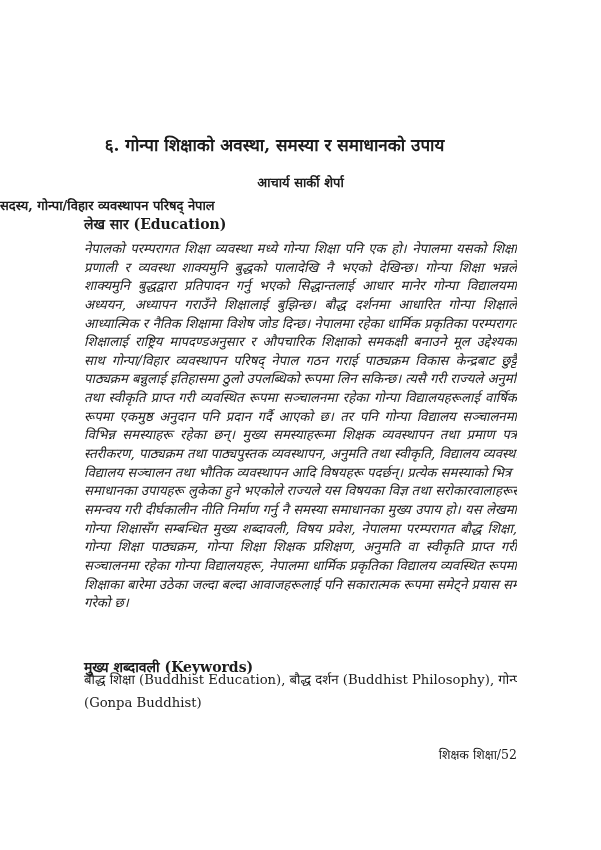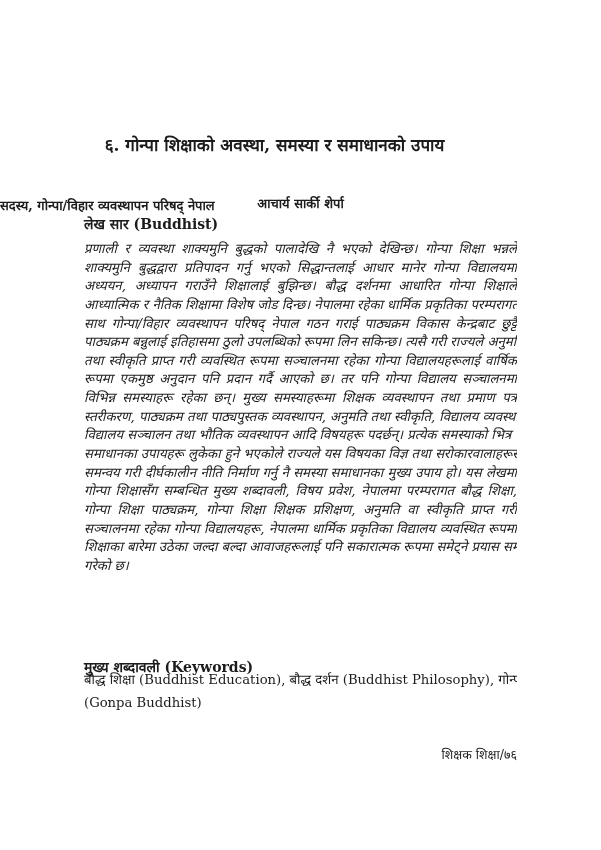--- a/index.html
+++ b/index.html
@@ -29,21 +29,20 @@
   }
   .author {
     position: absolute;
     top: 173px;
     left: 0;
     width: 601px;
     text-align: center;
     font-size: 13px;
     font-weight: bold;
     white-space: nowrap;
-    margin-top: 21px;
   }
   .affiliation {
     position: absolute;
     top: 196px;
     left: 0;
     width: 601px;
     text-align: left;
     font-size: 13px;
     font-weight: bold;
     white-space: nowrap;
@@ -110,27 +109,29 @@
 <body>
 
 <div class="page">
 
   <h1 class="title">६. गोन्पा शिक्षाको अवस्था, समस्या र समाधानको उपाय</h1>
 
   <div class="author">आचार्य सार्की शेर्पा</div>
 
   <div class="affiliation">सदस्य, गोन्पा/विहार व्यवस्थापन परिषद् नेपाल</div>
 
-  <h2 class="section-heading abstract-heading">लेख सार (Buddhist)</h2>
+  <h2 class="section-heading abstract-heading">लेख सार (Education)</h2>
 
   <div class="abstract-body">
+      <div class="abs-line">नेपालको परम्परागत शिक्षा व्यवस्था मध्ये गोन्पा शिक्षा पनि एक हो। नेपालमा यसको शिक्षा</div>
       <div class="abs-line">प्रणाली र व्यवस्था शाक्यमुनि बुद्धको पालादेखि नै भएको देखिन्छ। गोन्पा शिक्षा भन्नले</div>
       <div class="abs-line">शाक्यमुनि बुद्धद्वारा प्रतिपादन गर्नु भएको सिद्धान्तलाई आधार मानेर गोन्पा विद्यालयमा</div>
       <div class="abs-line">अध्ययन, अध्यापन गराउँने शिक्षालाई बुझिन्छ। बौद्ध दर्शनमा आधारित गोन्पा शिक्षाले</div>
       <div class="abs-line">आध्यात्मिक र नैतिक शिक्षामा विशेष जोड दिन्छ। नेपालमा रहेका धार्मिक प्रकृतिका परम्परागत</div>
+      <div class="abs-line">शिक्षालाई राष्ट्रिय मापदण्डअनुसार र औपचारिक शिक्षाको समकक्षी बनाउने मूल उद्देश्यका</div>
       <div class="abs-line">साथ गोन्पा/विहार व्यवस्थापन परिषद् नेपाल गठन गराई पाठ्यक्रम विकास केन्द्रबाट छुट्टै</div>
       <div class="abs-line">पाठ्यक्रम बन्नुलाई इतिहासमा ठुलो उपलब्धिको रूपमा लिन सकिन्छ। त्यसै गरी राज्यले अनुमति</div>
       <div class="abs-line">तथा स्वीकृति प्राप्त गरी व्यवस्थित रूपमा सञ्चालनमा रहेका गोन्पा विद्यालयहरूलाई वार्षिक</div>
       <div class="abs-line">रूपमा एकमुष्ठ अनुदान पनि प्रदान गर्दै आएको छ। तर पनि गोन्पा विद्यालय सञ्चालनमा</div>
       <div class="abs-line">विभिन्न समस्याहरू रहेका छन्। मुख्य समस्याहरूमा शिक्षक व्यवस्थापन तथा प्रमाण पत्र</div>
       <div class="abs-line">स्तरीकरण, पाठ्यक्रम तथा पाठ्यपुस्तक व्यवस्थापन, अनुमति तथा स्वीकृति, विद्यालय व्यवस्थापन,</div>
       <div class="abs-line">विद्यालय सञ्चालन तथा भौतिक व्यवस्थापन आदि विषयहरू पदर्छन्। प्रत्येक समस्याको भित्र नै</div>
       <div class="abs-line">समाधानका उपायहरू लुकेका हुने भएकोले राज्यले यस विषयका विज्ञ तथा सरोकारवालाहरूसँग</div>
       <div class="abs-line">समन्वय गरी दीर्घकालीन नीति निर्माण गर्नु नै समस्या समाधानका मुख्य उपाय हो। यस लेखमा</div>
       <div class="abs-line">गोन्पा शिक्षासँग सम्बन्धित मुख्य शब्दावली, विषय प्रवेश, नेपालमा परम्परागत बौद्ध शिक्षा,</div>
@@ -140,15 +141,15 @@
       <div class="abs-line">गरेको छ।</div>
     </div>
 
   <h2 class="section-heading keywords-heading">मुख्य शब्दावली (Keywords)</h2>
 
   <div class="keywords-body">
       <div class="kw-line">बौद्ध शिक्षा (Buddhist Education), बौद्ध दर्शन (Buddhist Philosophy), गोन्पा शिक्षा</div>
       <div class="kw-line">(Gonpa Buddhist)</div>
     </div>
 
-  <div class="footer">शिक्षक शिक्षा/७६</div>
+  <div class="footer">शिक्षक शिक्षा/52</div>
 
 </div>
 
 </body></html>

